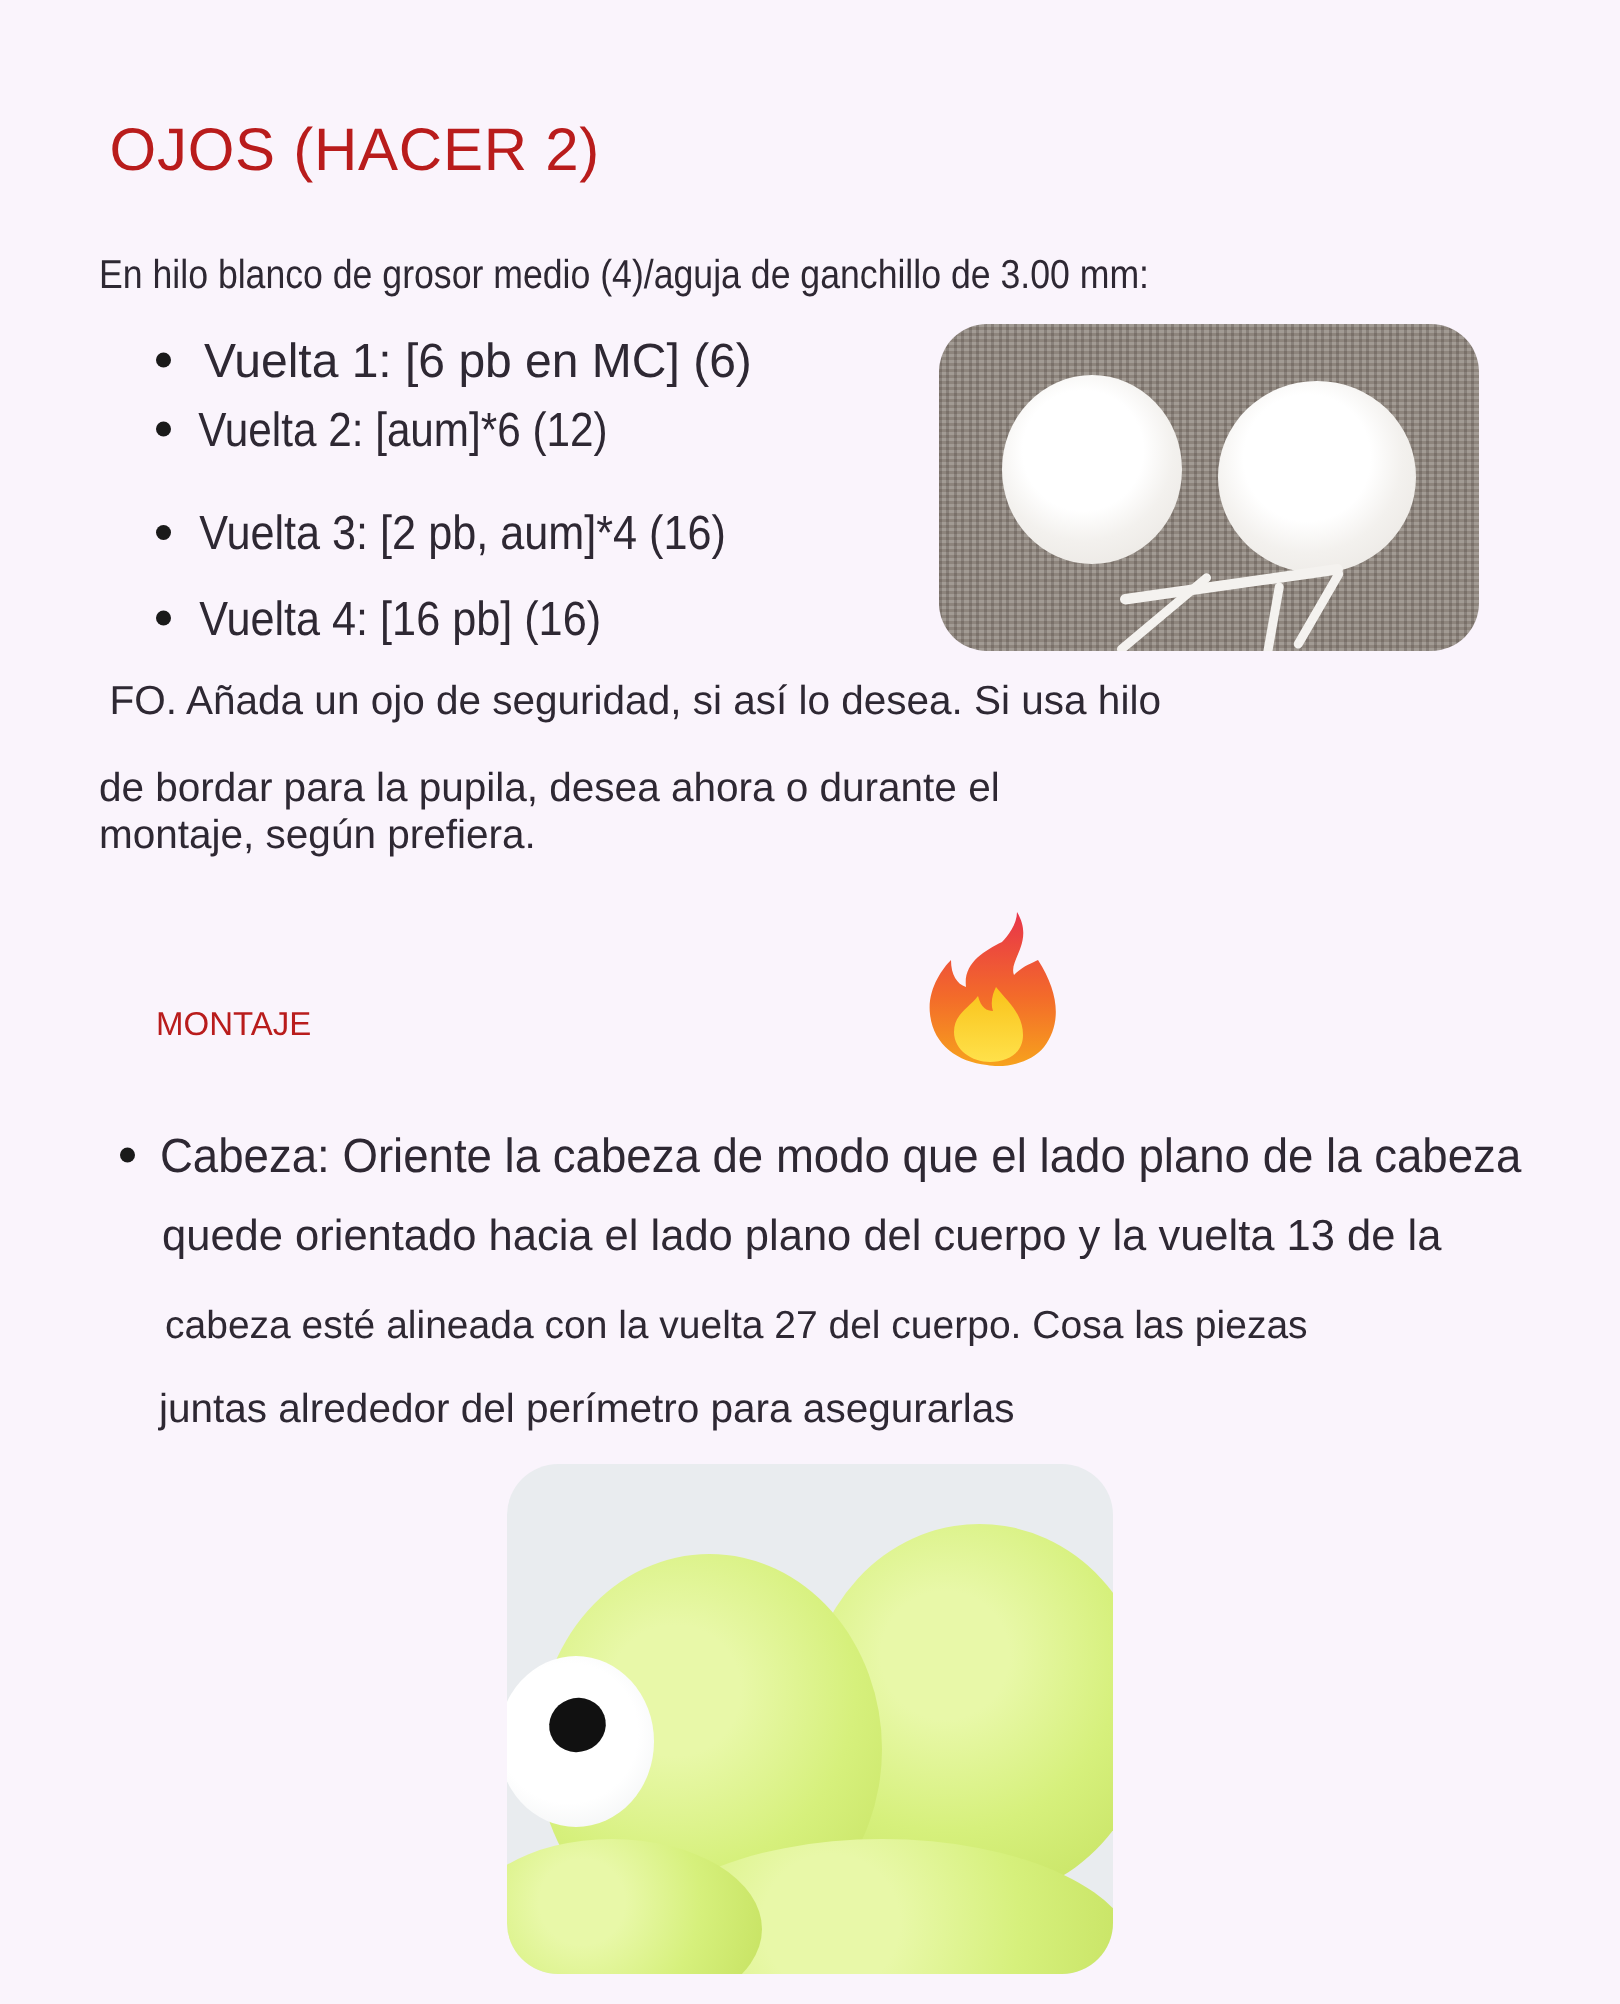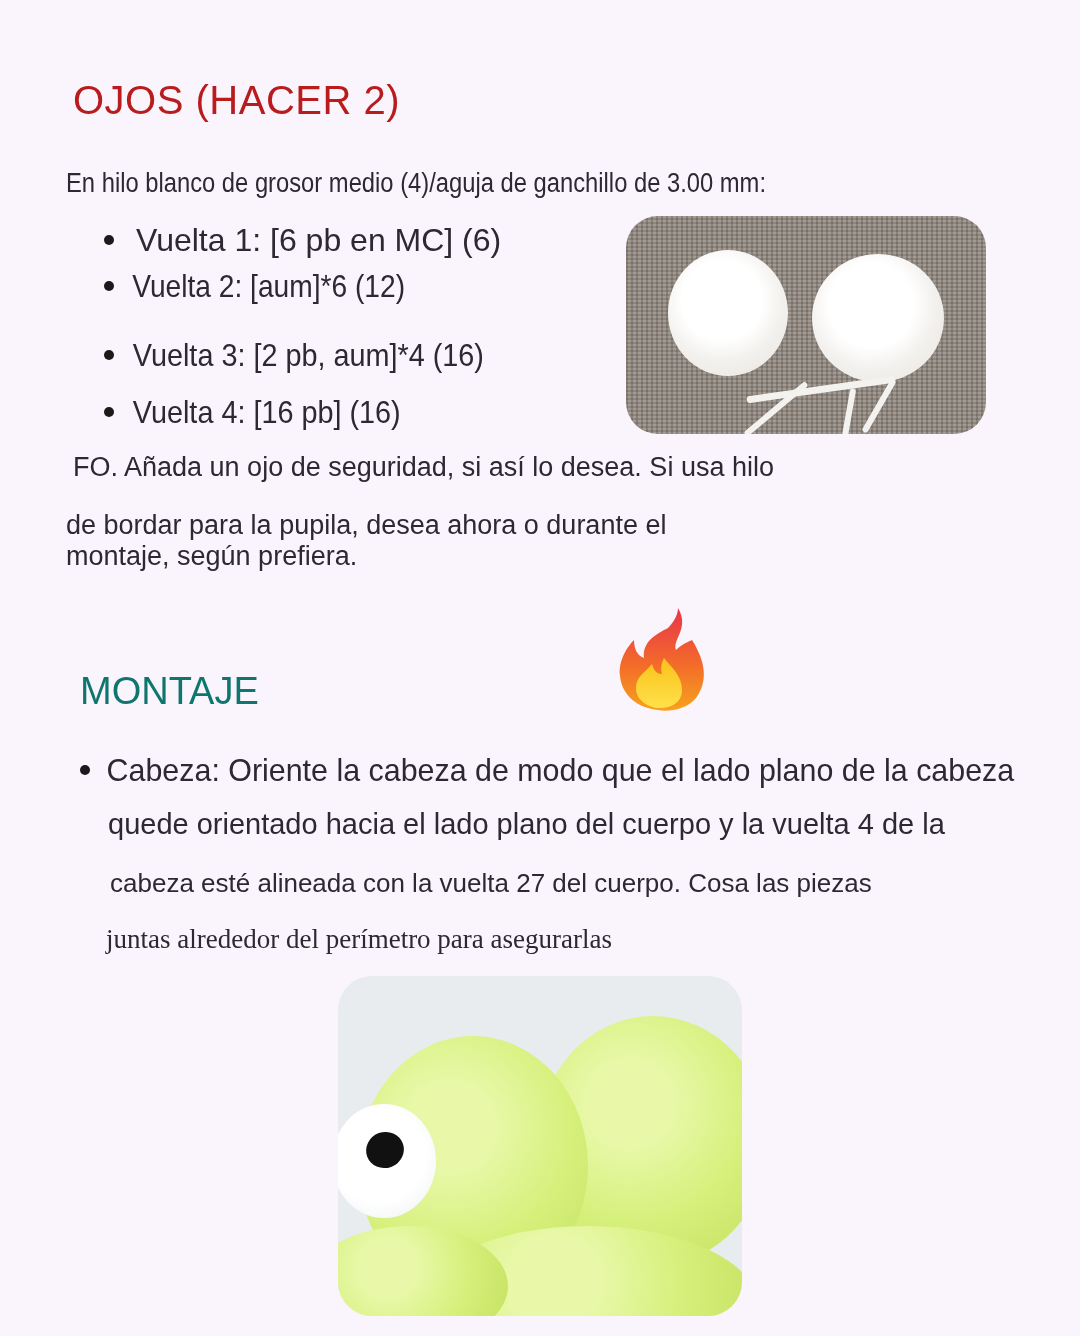--- a/index.html
+++ b/index.html
@@ -10,21 +10,21 @@
       color:#2a2330;
       position:relative;
     }
     .abs { position:absolute; }
     .h1 { left:73px; top:78px; font-size:40px; color:#b91c1c; letter-spacing:0.5px; }
     .intro { left:66px; top:168px; font-size:27px; color:#2e2833; transform:scaleX(0.88); transform-origin:left; white-space:nowrap; }
     .bul { position:absolute; left:104px; font-size:32px; white-space:nowrap; color:#2e2833; }
     .bul::before { content:""; position:absolute; left:0; top:13px; width:10px; height:10px; border-radius:50%; background:#1a1a1a; }
     .bul span { padding-left:32px; display:inline-block; transform-origin:left; }
     .para { left:66px; font-size:27px; white-space:nowrap; color:#2e2833; }
-    .h2 { left:80px; top:670px; font-size:38px; color:#0f766e; }
+    .h2 { left:104px; top:670px; font-size:22px; color:#b91c1c; }
     .cab { position:absolute; left:80px; font-size:27px; white-space:nowrap; color:#2e2833; }
     .photo-eyes {
       left:626px; top:216px; width:360px; height:218px; border-radius:32px; overflow:hidden;
       background:
         repeating-linear-gradient(90deg, rgba(60,50,45,.25) 0 2px, transparent 2px 5px),
         repeating-linear-gradient(0deg, rgba(255,255,255,.18) 0 2px, transparent 2px 4px),
         #8e857d;
     }
     .eye-ball { position:absolute; border-radius:50%;
       background: radial-gradient(circle at 45% 40%, #ffffff 0 40%, #f3f1ee 60%, #e6e2dd 100%); }
@@ -76,23 +76,23 @@
         <stop offset="0" stop-color="#f9c21a"></stop>
         <stop offset="1" stop-color="#ffe14a"></stop>
       </linearGradient>
     </defs>
     <path d="M66 2 C78 22 60 34 64 44 C70 38 76 36 80 34 C94 56 96 76 84 92 C74 104 56 106 46 104 C26 102 10 90 8 70 C6 54 16 40 22 34 C22 44 26 50 32 52 C30 36 44 28 56 22 C60 18 66 10 66 2 Z" fill="url(#fg)"></path>
     <path d="M52 52 C60 62 70 70 70 84 C70 96 60 102 48 102 C36 102 24 94 24 82 C24 70 34 66 40 58 C42 66 46 68 50 68 C48 62 50 56 52 52 Z" fill="url(#fi)"></path>
   </svg>
 </div>
 
 <div class="bul" style="left:80px; top:752px;"><span style="padding-left:28px; transform:scaleX(0.95)">Cabeza: Oriente la cabeza de modo que el lado plano de la cabeza</span></div>
-<div class="cab" style="left:108px; top:808px; font-size:29px;">quede orientado hacia el lado plano del cuerpo y la vuelta 4 de la</div>
+<div class="cab" style="left:108px; top:808px; font-size:29px;">quede orientado hacia el lado plano del cuerpo y la vuelta 13 de la</div>
 <div class="cab" style="left:110px; top:868px; font-size:26px;">cabeza esté alineada con la vuelta 27 del cuerpo. Cosa las piezas</div>
-<div class="cab" style="left:106px; top:924px; font-size:27px;font-family:Liberation Serif, serif;">juntas alrededor del perímetro para asegurarlas</div>
+<div class="cab" style="left:106px; top:924px; font-size:27px;">juntas alrededor del perímetro para asegurarlas</div>
 
 <div class="abs photo-frog">
   <div class="blob" style="left:200px; top:40px; width:230px; height:250px;"></div>
   <div class="blob" style="left:20px; top:60px; width:230px; height:260px;"></div>
   <div class="blob" style="left:80px; top:250px; width:340px; height:160px;"></div>
   <div class="blob" style="left:-30px; top:250px; width:200px; height:120px;"></div>
   <div style="position:absolute; left:-6px; top:128px; width:104px; height:114px; border-radius:50%; background:radial-gradient(circle at 45% 45%, #ffffff 0 55%, #eceef0 100%);"></div>
   <div style="position:absolute; left:28px; top:156px; width:38px; height:36px; border-radius:50%; background:#111; transform:rotate(-20deg);"></div>
 </div>
 

